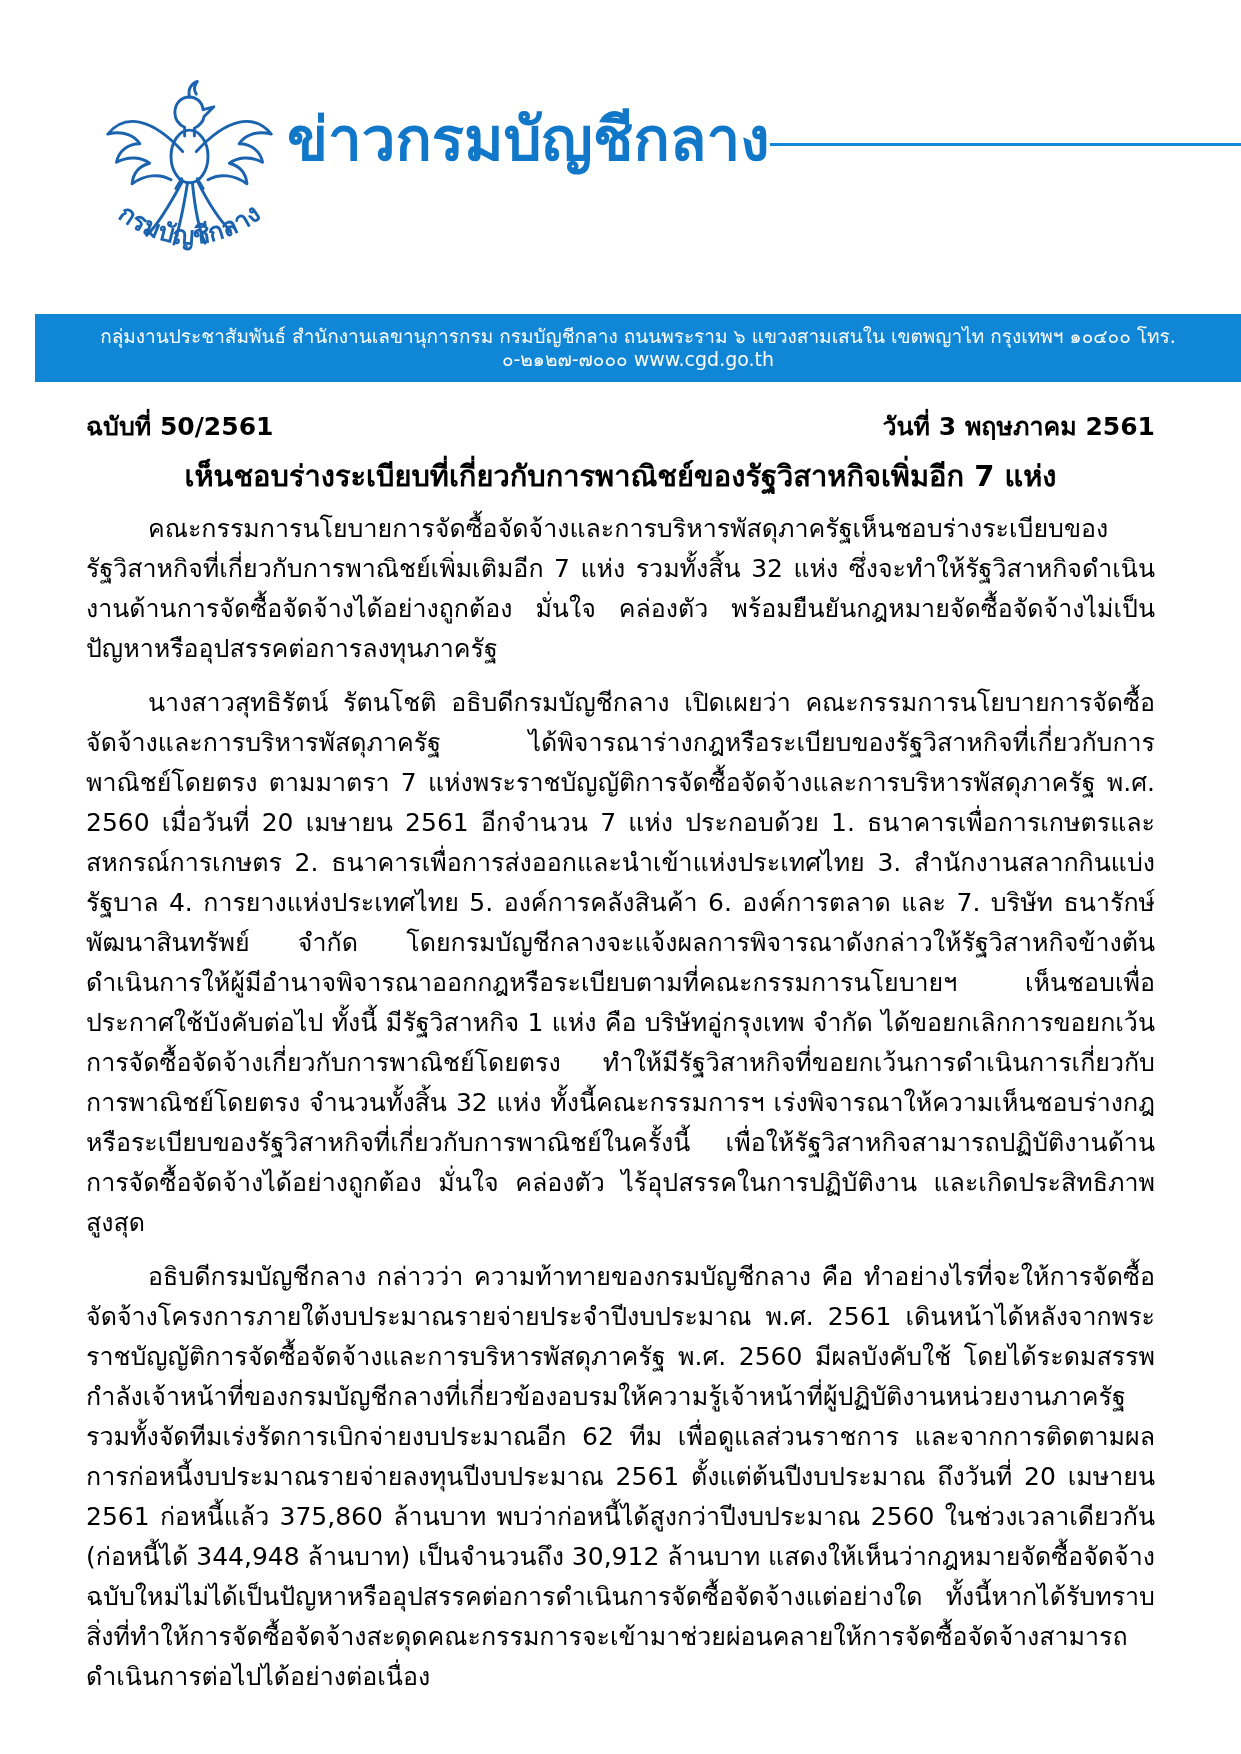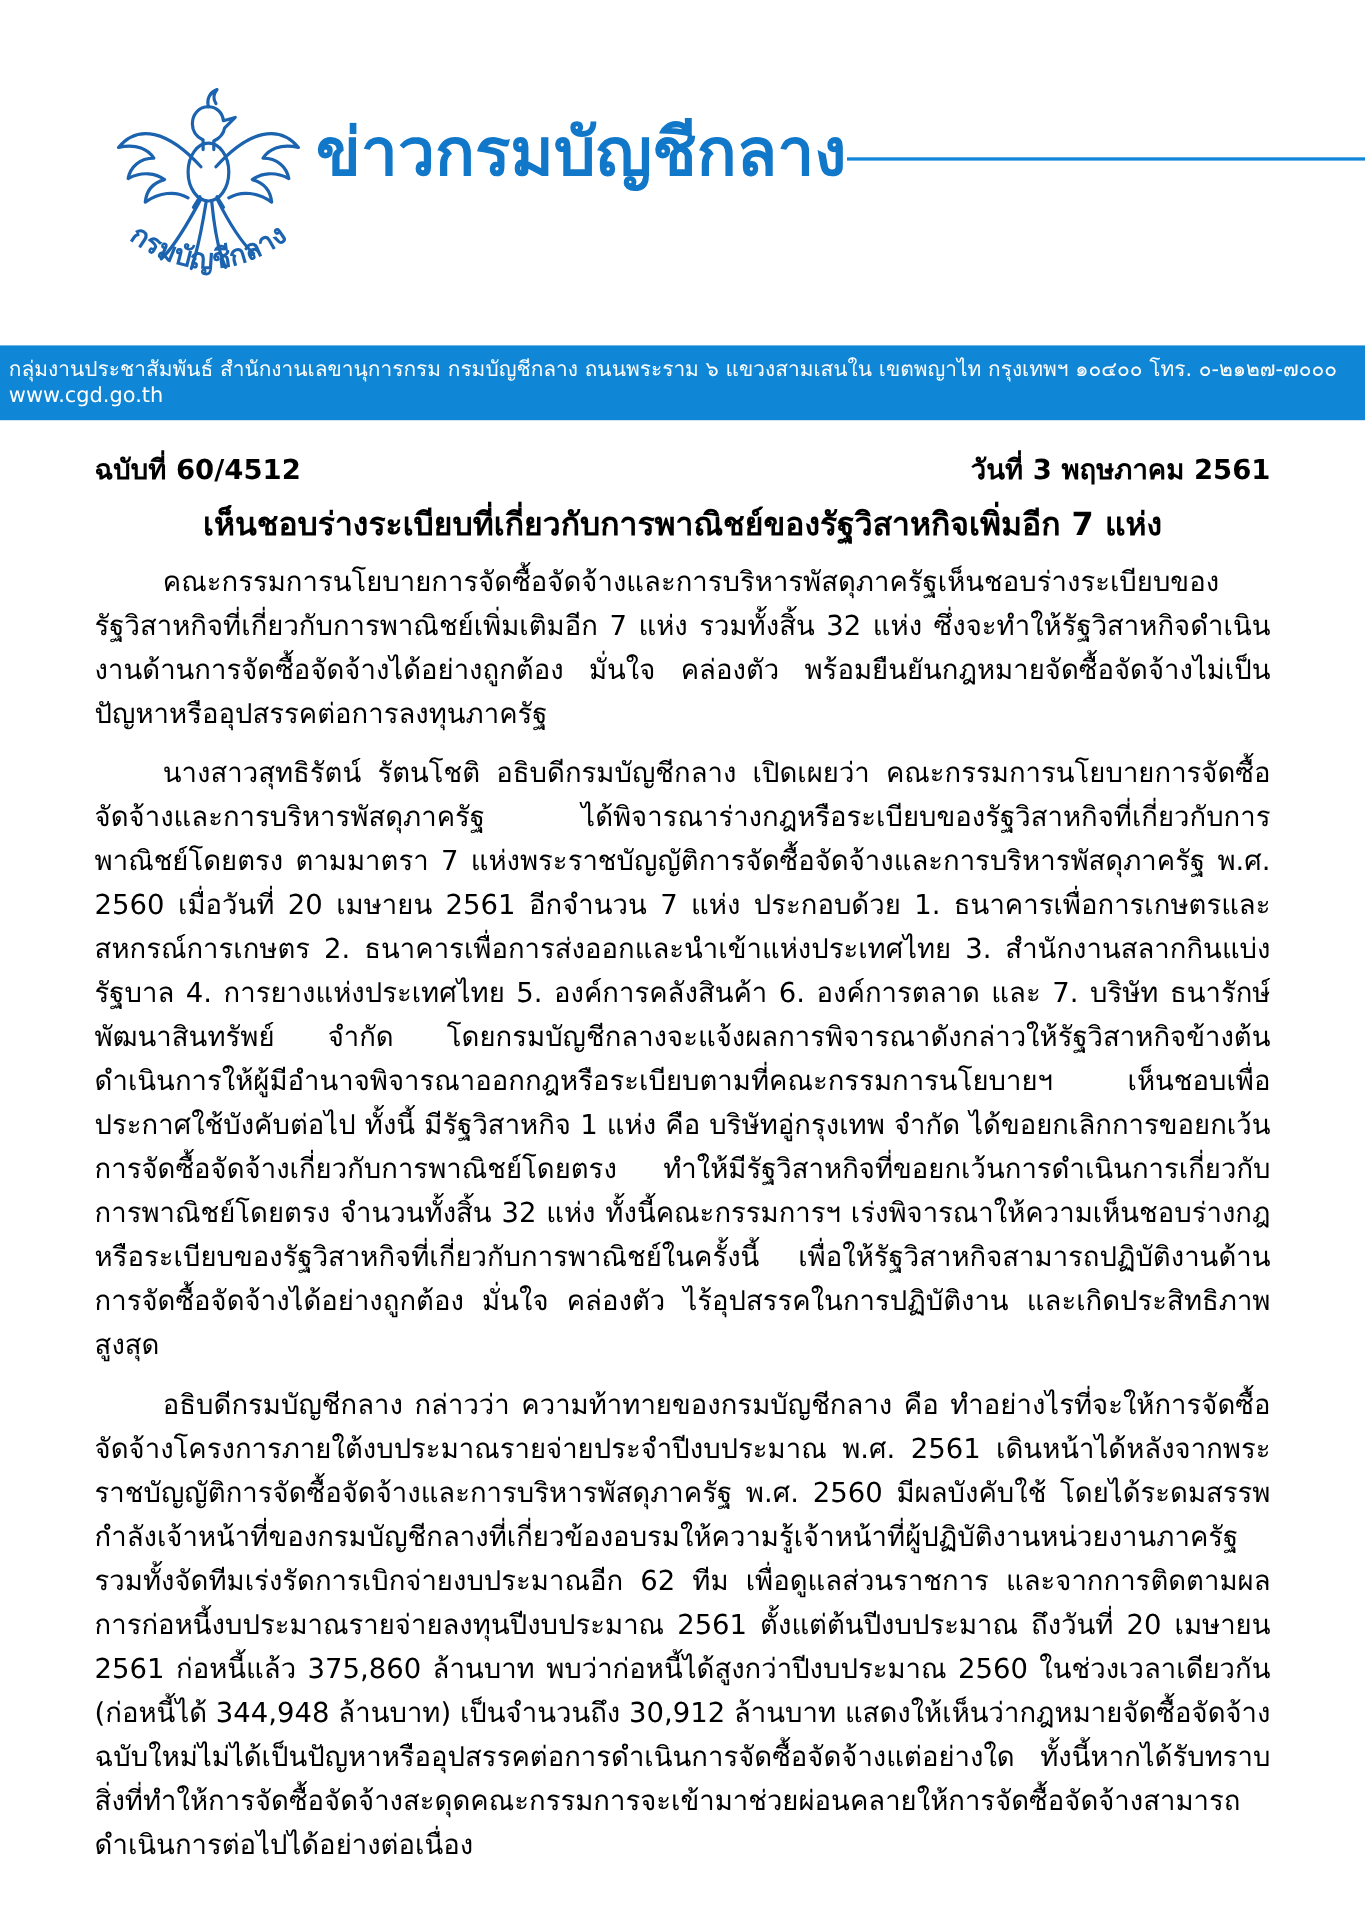--- a/index.html
+++ b/index.html
@@ -42,25 +42,26 @@
     color: #0f172a;
     font-weight: bold;
     font-size: 21px;
     letter-spacing: 1.5px;
     margin-top: 16px;
     white-space: nowrap;
   }
   .address-bar {
     background: #0f86d6;
     color: #ffffff;
-    text-align: left;
+    text-align: center;
     font-size: 19px;
     line-height: 1.2;
     padding: 11px 8px;
     margin-top: 30px;
+    margin-left: 35px;
   }
   main { padding: 24px 86px 0 86px; }
   .meta-row {
     display: flex;
     justify-content: space-between;
     font-weight: bold;
     font-size: 25px;
     margin-bottom: 8px;
   }
   .headline {
@@ -115,21 +116,21 @@
       <div class="thai-title">ข่าวกรมบัญชีกลาง</div>
       <div class="title-rule"></div>
       <div class="eng-title">THE COMPTROLLER GENERAL'S DEPARTMENT NEWS</div>
     </div>
   </header>
 
   <div class="address-bar">กลุ่มงานประชาสัมพันธ์ สำนักงานเลขานุการกรม กรมบัญชีกลาง ถนนพระราม ๖ แขวงสามเสนใน เขตพญาไท กรุงเทพฯ ๑๐๔๐๐   โทร. ๐-๒๑๒๗-๗๐๐๐  www.cgd.go.th</div>
 
   <main>
     <div class="meta-row">
-      <span>ฉบับที่ 60/4512</span>
+      <span>ฉบับที่ 50/2561</span>
       <span>วันที่ 3 พฤษภาคม 2561</span>
     </div>
 
     <h1 class="headline">
       <span>เห็นชอบร่างระเบียบที่เกี่ยวกับการพาณิชย์ของรัฐวิสาหกิจเพิ่มอีก 7 แห่ง</span>
     </h1>
 
     <p class="body-para lead">คณะกรรมการนโยบายการจัดซื้อจัดจ้างและการบริหารพัสดุภาครัฐเห็นชอบร่างระเบียบของรัฐวิสาหกิจที่เกี่ยวกับการพาณิชย์เพิ่มเติมอีก 7 แห่ง รวมทั้งสิ้น 32 แห่ง ซึ่งจะทำให้รัฐวิสาหกิจดำเนินงานด้านการจัดซื้อจัดจ้างได้อย่างถูกต้อง มั่นใจ คล่องตัว พร้อมยืนยันกฎหมายจัดซื้อจัดจ้างไม่เป็นปัญหาหรืออุปสรรคต่อการลงทุนภาครัฐ</p>
     <p class="body-para">นางสาวสุทธิรัตน์ รัตนโชติ อธิบดีกรมบัญชีกลาง เปิดเผยว่า คณะกรรมการนโยบายการจัดซื้อจัดจ้างและการบริหารพัสดุภาครัฐ ได้พิจารณาร่างกฎหรือระเบียบของรัฐวิสาหกิจที่เกี่ยวกับการพาณิชย์โดยตรง ตามมาตรา 7 แห่งพระราชบัญญัติการจัดซื้อจัดจ้างและการบริหารพัสดุภาครัฐ พ.ศ. 2560 เมื่อวันที่ 20 เมษายน 2561 อีกจำนวน 7 แห่ง ประกอบด้วย 1. ธนาคารเพื่อการเกษตรและสหกรณ์การเกษตร 2. ธนาคารเพื่อการส่งออกและนำเข้าแห่งประเทศไทย 3. สำนักงานสลากกินแบ่งรัฐบาล 4. การยางแห่งประเทศไทย 5. องค์การคลังสินค้า 6. องค์การตลาด และ 7. บริษัท ธนารักษ์พัฒนาสินทรัพย์ จำกัด โดยกรมบัญชีกลางจะแจ้งผลการพิจารณาดังกล่าวให้รัฐวิสาหกิจข้างต้น ดำเนินการให้ผู้มีอำนาจพิจารณาออกกฎหรือระเบียบตามที่คณะกรรมการนโยบายฯ เห็นชอบเพื่อประกาศใช้บังคับต่อไป ทั้งนี้ มีรัฐวิสาหกิจ 1 แห่ง คือ บริษัทอู่กรุงเทพ จำกัด ได้ขอยกเลิกการขอยกเว้นการจัดซื้อจัดจ้างเกี่ยวกับการพาณิชย์โดยตรง ทำให้มีรัฐวิสาหกิจที่ขอยกเว้นการดำเนินการเกี่ยวกับการพาณิชย์โดยตรง จำนวนทั้งสิ้น 32 แห่ง ทั้งนี้คณะกรรมการฯ เร่งพิจารณาให้ความเห็นชอบร่างกฎหรือระเบียบของรัฐวิสาหกิจที่เกี่ยวกับการพาณิชย์ในครั้งนี้ เพื่อให้รัฐวิสาหกิจสามารถปฏิบัติงานด้านการจัดซื้อจัดจ้างได้อย่างถูกต้อง มั่นใจ คล่องตัว ไร้อุปสรรคในการปฏิบัติงาน และเกิดประสิทธิภาพสูงสุด</p>
     <p class="body-para">อธิบดีกรมบัญชีกลาง กล่าวว่า ความท้าทายของกรมบัญชีกลาง คือ ทำอย่างไรที่จะให้การจัดซื้อจัดจ้างโครงการภายใต้งบประมาณรายจ่ายประจำปีงบประมาณ พ.ศ. 2561 เดินหน้าได้หลังจากพระราชบัญญัติการจัดซื้อจัดจ้างและการบริหารพัสดุภาครัฐ พ.ศ. 2560 มีผลบังคับใช้ โดยได้ระดมสรรพกำลังเจ้าหน้าที่ของกรมบัญชีกลางที่เกี่ยวข้องอบรมให้ความรู้เจ้าหน้าที่ผู้ปฏิบัติงานหน่วยงานภาครัฐ รวมทั้งจัดทีมเร่งรัดการเบิกจ่ายงบประมาณอีก 62 ทีม เพื่อดูแลส่วนราชการ และจากการติดตามผลการก่อหนี้งบประมาณรายจ่ายลงทุนปีงบประมาณ 2561 ตั้งแต่ต้นปีงบประมาณ ถึงวันที่ 20 เมษายน 2561 ก่อหนี้แล้ว 375,860 ล้านบาท พบว่าก่อหนี้ได้สูงกว่าปีงบประมาณ 2560 ในช่วงเวลาเดียวกัน (ก่อหนี้ได้ 344,948 ล้านบาท) เป็นจำนวนถึง 30,912 ล้านบาท แสดงให้เห็นว่ากฎหมายจัดซื้อจัดจ้างฉบับใหม่ไม่ได้เป็นปัญหาหรืออุปสรรคต่อการดำเนินการจัดซื้อจัดจ้างแต่อย่างใด ทั้งนี้หากได้รับทราบสิ่งที่ทำให้การจัดซื้อจัดจ้างสะดุดคณะกรรมการจะเข้ามาช่วยผ่อนคลายให้การจัดซื้อจัดจ้างสามารถดำเนินการต่อไปได้อย่างต่อเนื่อง</p>

